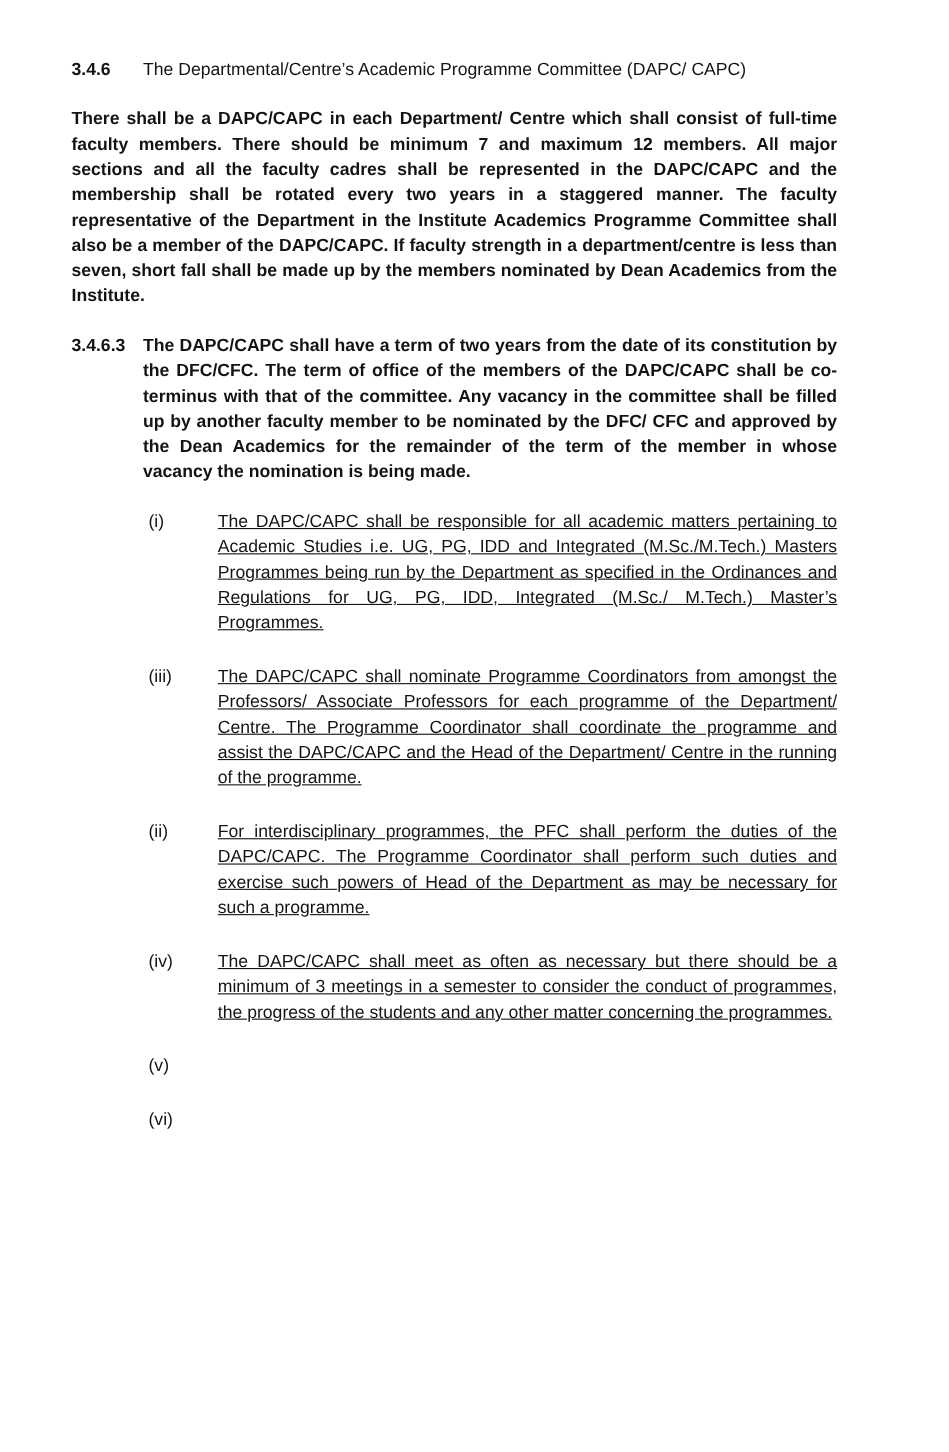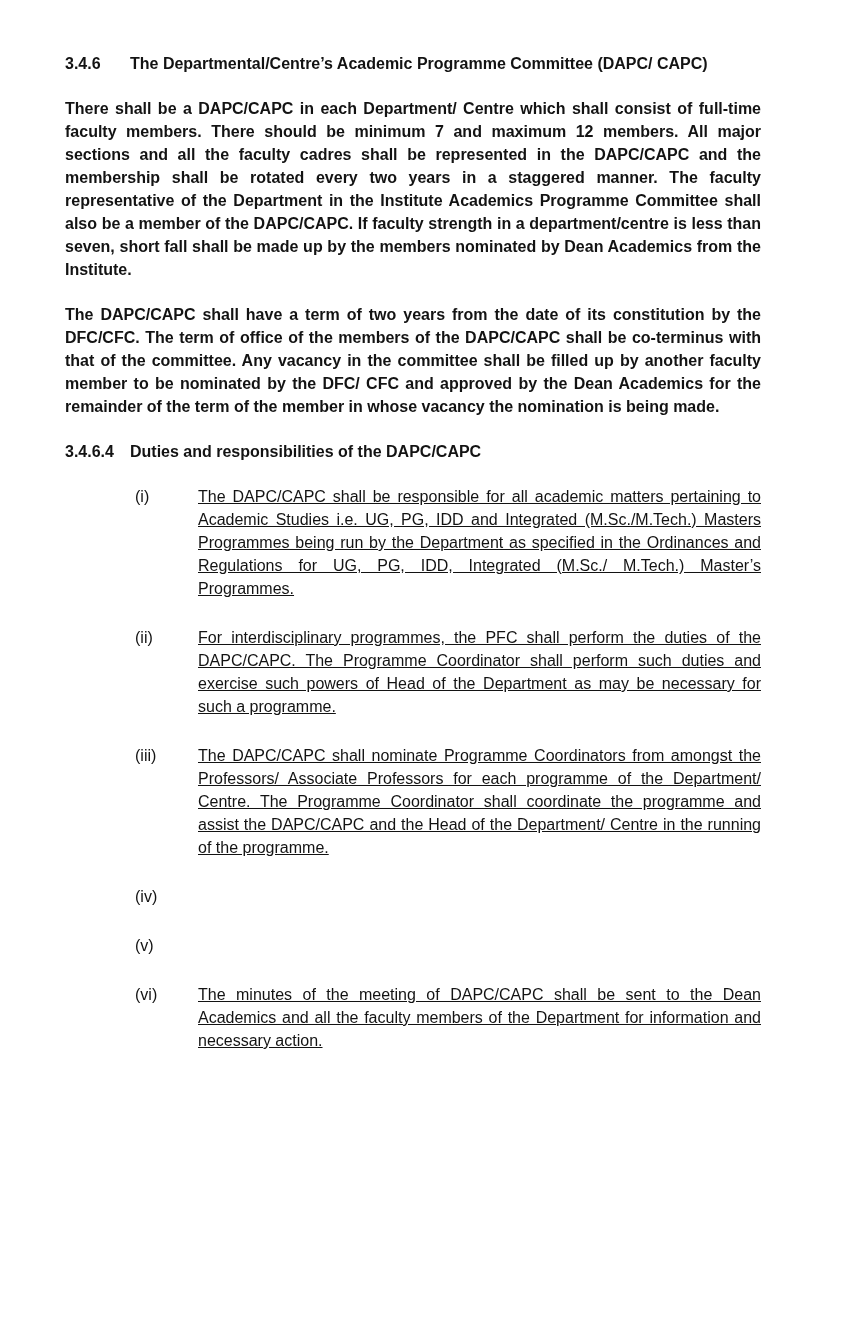--- a/index.html
+++ b/index.html
@@ -21,21 +21,21 @@
     margin-bottom: 22px;
   }
   .block .num {
     flex: 0 0 65px;
     font-weight: 700;
   }
   .block .body {
     flex: 1;
   }
   .heading .body {
-    font-weight: 700;
+    font-weight: 400;
   }
   .just {
     text-align: justify;
     font-weight: bold;
   }
   .list-item {
     display: flex;
     margin: 0 0 26px 70px;
   }
   .list-item .label {
@@ -56,49 +56,46 @@
     <span class="num">3.4.6</span>
     <div class="body">The Departmental/Centre’s Academic Programme Committee (DAPC/ CAPC)</div>
   </div>
 
   <div class="block">
     <div class="body just">There shall be a DAPC/CAPC in each Department/ Centre which shall consist of full-time faculty members. There should be minimum 7 and maximum 12 members. All major sections and all the faculty cadres shall be represented in the DAPC/CAPC and the membership shall be rotated every two years in a staggered manner. The faculty representative of the Department in the Institute Academics Programme Committee shall also be a member of the DAPC/CAPC. If faculty strength in a department/centre is less than seven, short fall shall be made up by the members nominated by Dean Academics from the Institute.</div>
   </div>
 
 
   <div class="block">
+    <span class="num">3.4.6.3</span>
     <div class="body just">The DAPC/CAPC shall have a term of two years from the date of its constitution by the DFC/CFC. The term of office of the members of the DAPC/CAPC shall be co-terminus with that of the committee. Any vacancy in the committee shall be filled up by another faculty member to be nominated by the DFC/ CFC and approved by the Dean Academics for the remainder of the term of the member in whose vacancy the nomination is being made.</div>
   </div>
 
-  <div class="block heading">
-    <span class="num">3.4.6.4</span>
-    <div class="body">Duties and responsibilities of the DAPC/CAPC</div>
-  </div>
 
   <div class="list-item">
     <span class="label">(i)</span>
     <div class="text">The DAPC/CAPC shall be responsible for all academic matters pertaining to Academic Studies i.e. UG, PG, IDD and Integrated (M.Sc./M.Tech.) Masters Programmes being run by the Department as specified in the Ordinances and Regulations for UG, PG, IDD, Integrated (M.Sc./ M.Tech.) Master’s Programmes.</div>
+  </div>
+
+  <div class="list-item">
+    <span class="label">(iii)</span>
+    <div class="text">The DAPC/CAPC shall nominate Programme Coordinators from amongst the Professors/ Associate Professors for each programme of the Department/ Centre. The Programme Coordinator shall coordinate the programme and assist the DAPC/CAPC and the Head of the Department/ Centre in the running of the programme.</div>
   </div>
 
   <div class="list-item">
     <span class="label">(ii)</span>
     <div class="text">For interdisciplinary programmes, the PFC shall perform the duties of the DAPC/CAPC. The Programme Coordinator shall perform such duties and exercise such powers of Head of the Department as may be necessary for such a programme.</div>
   </div>
 
   <div class="list-item">
-    <span class="label">(iii)</span>
-    <div class="text">The DAPC/CAPC shall nominate Programme Coordinators from amongst the Professors/ Associate Professors for each programme of the Department/ Centre. The Programme Coordinator shall coordinate the programme and assist the DAPC/CAPC and the Head of the Department/ Centre in the running of the programme.</div>
-  </div>
-
-  <div class="list-item">
     <span class="label">(iv)</span>
+    <div class="text">The DAPC/CAPC shall meet as often as necessary but there should be a minimum of 3 meetings in a semester to consider the conduct of programmes, the progress of the students and any other matter concerning the programmes.</div>
   </div>
 
   <div class="list-item">
     <span class="label">(v)</span>
   </div>
 
   <div class="list-item">
     <span class="label">(vi)</span>
-    <div class="text">The minutes of the meeting of DAPC/CAPC shall be sent to the Dean Academics and all the faculty members of the Department for information and necessary action.</div>
   </div>
 
 </div>
 
 </body></html>

